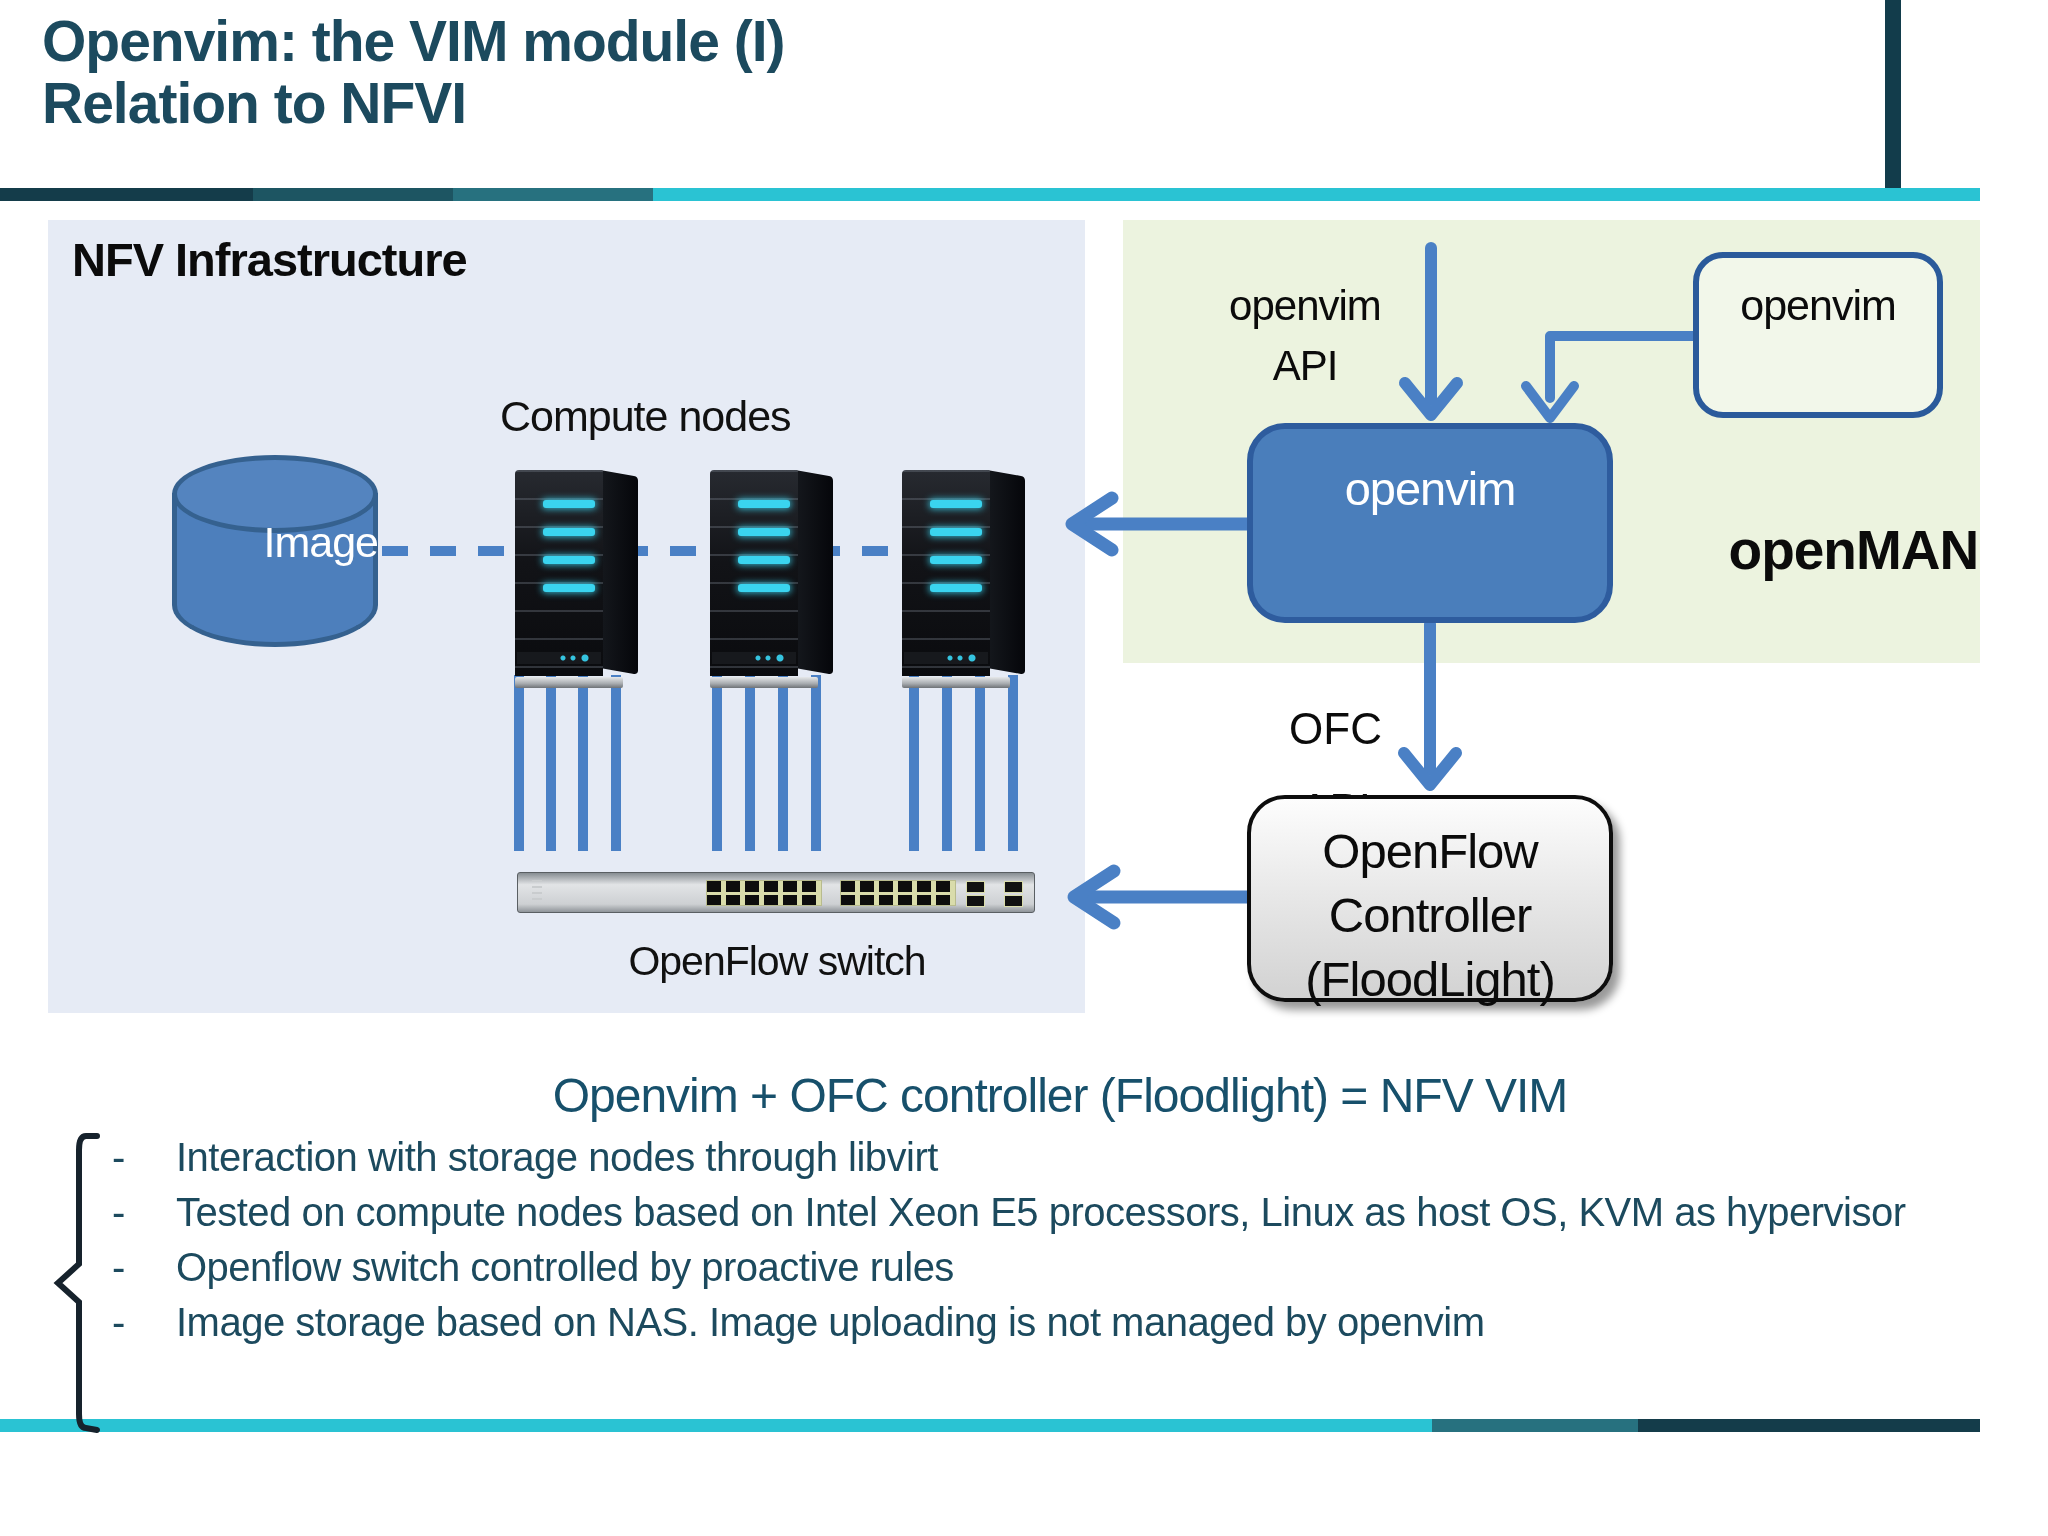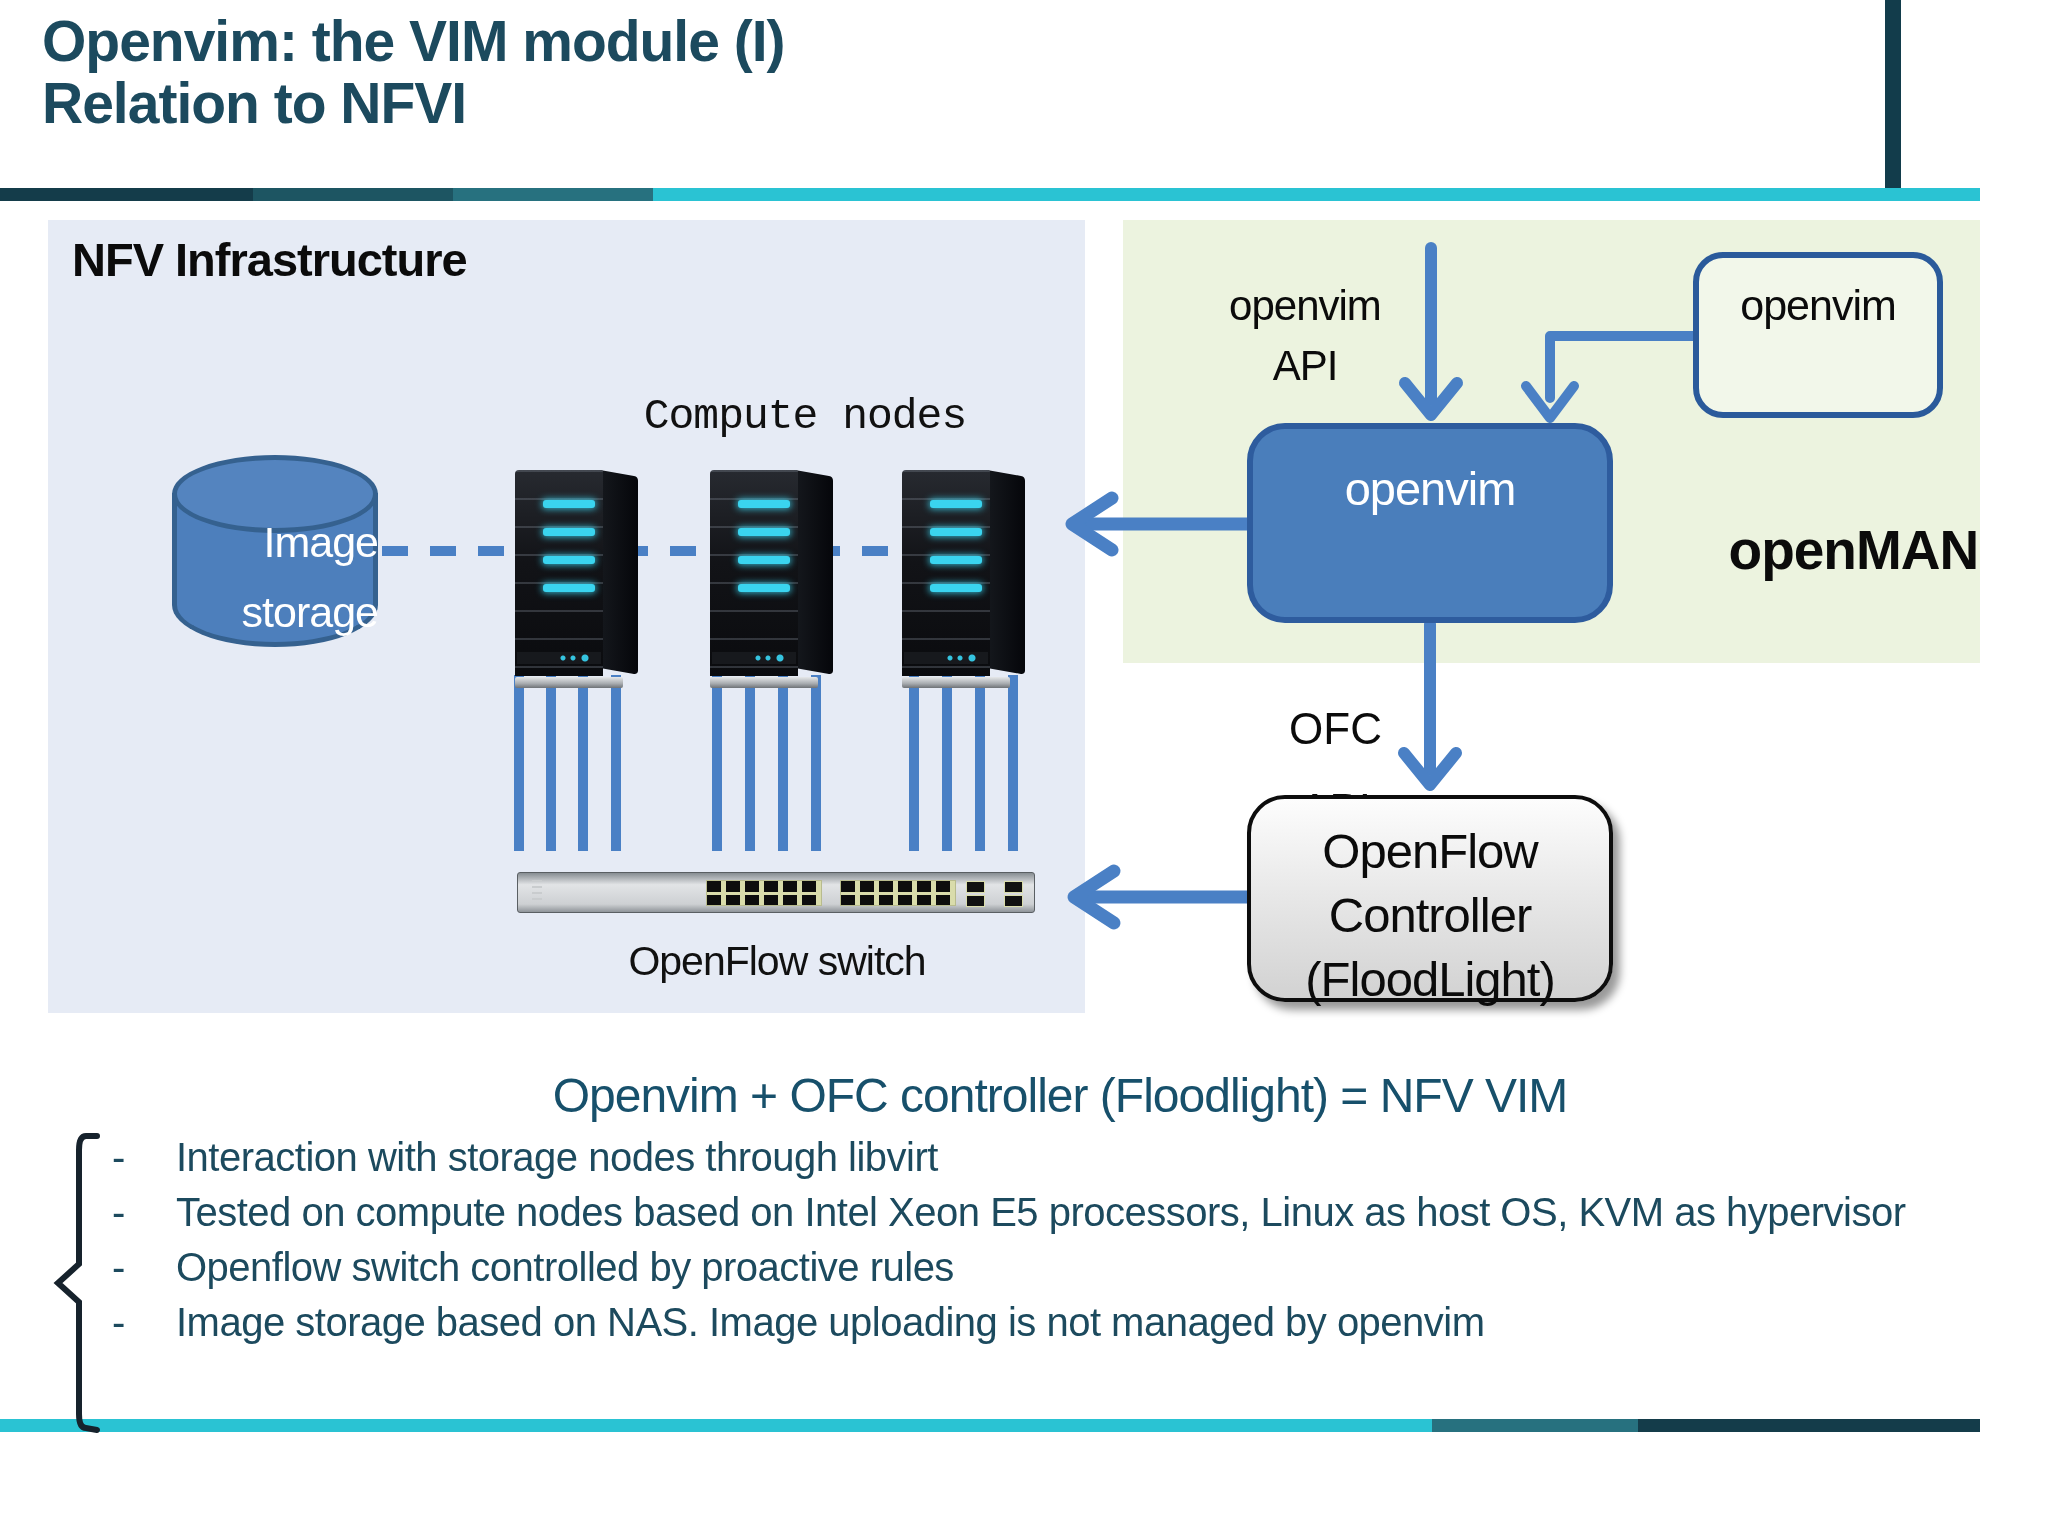--- a/index.html
+++ b/index.html
@@ -32,22 +32,22 @@
   
   .nfvi-panel{position:absolute; left:48px; top:220px; width:1037px; height:793px; background:#e6ebf5;}
   .green-panel{position:absolute; left:1123px; top:220px; width:884px; height:443px; background:#ecf3df;}
   .connectors{position:absolute; left:0; top:0; z-index:1;}
   
   .nfvi-heading{
     position:absolute; left:72px; top:232px; color:#0b0b0b;
     font-size:47px; font-weight:bold; letter-spacing:-1px; z-index:2;
   }
   .compute-label{
-    position:absolute; left:500px; top:392px; width:610px; text-align:center;
-    color:#111; font-size:43px; z-index:2; letter-spacing:-1px;font-family:Liberation Mono, monospace;
+    position:absolute; left:500px; top:392px; width:610px; text-align:left;
+    color:#111; font-size:43px; z-index:2; letter-spacing:-1px;
   }
   .switch-label{
     position:absolute; left:517px; top:938px; width:520px; text-align:center;
     color:#111; font-size:41px; z-index:2; letter-spacing:-1px;
   }
   
   .cyl{position:absolute; left:172px; top:455px; width:206px; height:192px; z-index:2;}
   .cyl-body{
     position:absolute; left:0; top:38px; right:0; bottom:0;
     background:#4d7fbc; border:5px solid #35618f; border-top:none;
@@ -230,21 +230,20 @@
     <path d="M97,1136 L86,1136 Q79,1136 79,1150 L79,1264 L58,1283 L79,1302 L79,1414 Q79,1428 86,1428 L97,1430" stroke="#16222c" stroke-width="6" fill="none" stroke-linecap="round"></path>
   </svg>
 
   <div class="nfvi-heading">NFV Infrastructure</div>
 
   <div class="cyl">
     <div class="cyl-body"></div>
     <div class="cyl-top"></div>
     <div class="cyl-label">
       <div>Image</div>
-      <div>storage</div>
     </div>
   </div>
 
   <div class="compute-label">Compute nodes</div>
 
   <div class="server" style="left:515px">
     <div class="srv-side"></div>
     <div class="srv-front">
       <div class="srv-bar" style="top:30px"></div>
       <div class="srv-bar" style="top:58px"></div>

